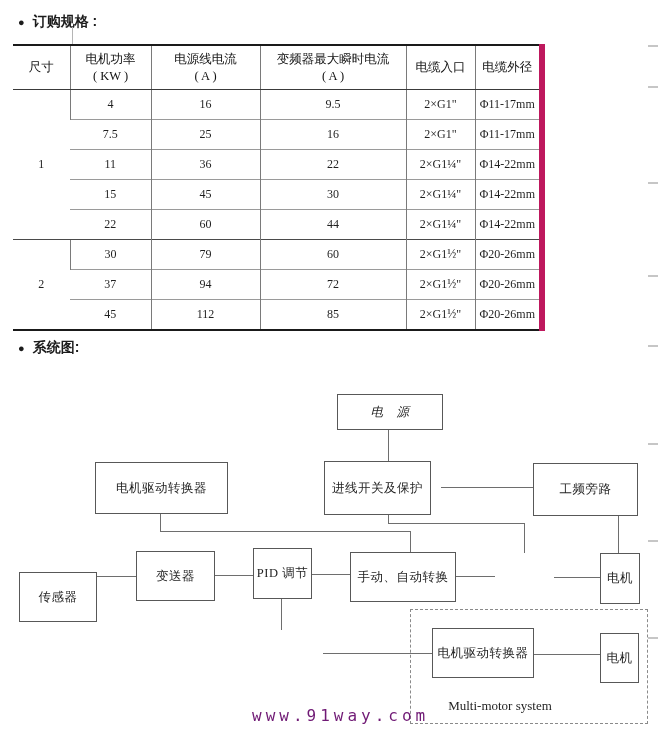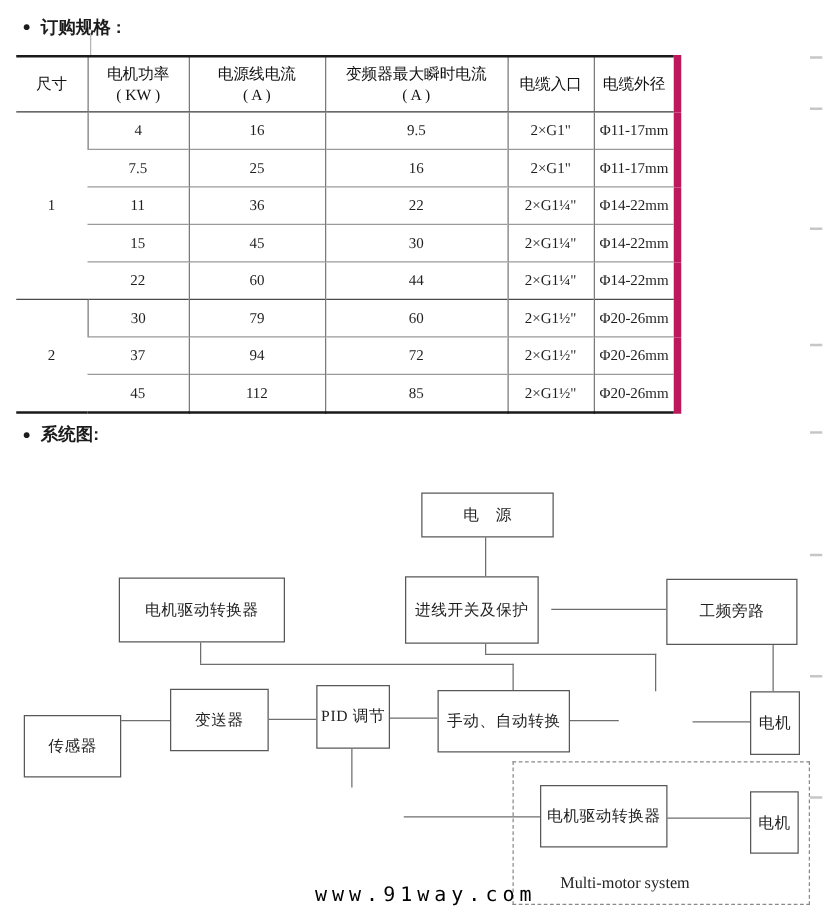--- a/index.html
+++ b/index.html
@@ -43,21 +43,21 @@
     display:flex;align-items:center;justify-content:center;
     font-size:12.5px;color:#1f1f1f;letter-spacing:0.5px;white-space:nowrap;
   }
   .dashed-box{position:absolute;border:1px dashed #8a8a8a;background:transparent;}
   .multi-label{
     position:absolute;left:430px;top:698px;width:140px;text-align:center;
     font-size:13px;color:#1f1f1f;font-family:"Liberation Serif",serif;
   }
   .watermark{
     position:absolute;left:252px;top:706px;font-family:"DejaVu Sans Mono","Liberation Mono",monospace;
-    font-size:16px;letter-spacing:4px;color:#000000;
+    font-size:16px;letter-spacing:4px;color:#701a75;
   }
   .scan-mark{position:absolute;left:648px;width:10px;height:2px;background:#c6c6c6;}
   .artifact-v{position:absolute;left:72px;top:27px;width:1px;height:17px;background:#b5b5b5;}
 </style>
 </head>
 <body>
 
 <div class="section-title" style="left:18px;top:13px;">
   <span class="bullet">●</span>
   <span>订购规格 :</span>
@@ -184,21 +184,21 @@
   <div class="hl" style="left:213px;top:575px;width:40px;"></div>
   <div class="hl" style="left:310px;top:574px;width:40px;"></div>
   <div class="hl" style="left:454px;top:576px;width:41px;"></div>
   <div class="hl" style="left:554px;top:577px;width:46px;"></div>
   <div class="vl" style="left:281px;top:597px;height:33px;"></div>
   <div class="hl" style="left:323px;top:653px;width:109px;"></div>
   <div class="hl" style="left:532px;top:654px;width:68px;"></div>
 
   <div class="dashed-box" style="left:410px;top:609px;width:236px;height:113px;"></div>
 
-  <div class="dbox" style="left:337px;top:394px;width:104px;height:34px;">电　源</div>
+  <div class="dbox" style="left:337px;top:394px;width:104px;height:34px;font-style:italic;">电　源</div>
   <div class="dbox" style="left:95px;top:462px;width:131px;height:50px;">电机驱动转换器</div>
   <div class="dbox" style="left:324px;top:461px;width:105px;height:52px;">进线开关及保护</div>
   <div class="dbox" style="left:533px;top:463px;width:103px;height:51px;">工频旁路</div>
   <div class="dbox" style="left:19px;top:572px;width:76px;height:48px;">传感器</div>
   <div class="dbox" style="left:136px;top:551px;width:77px;height:48px;">变送器</div>
   <div class="dbox" style="left:253px;top:548px;width:57px;height:49px;">PID 调节</div>
   <div class="dbox" style="left:350px;top:552px;width:104px;height:48px;">手动、自动转换</div>
   <div class="dbox" style="left:600px;top:553px;width:38px;height:49px;">电机</div>
   <div class="dbox" style="left:432px;top:628px;width:100px;height:48px;">电机驱动转换器</div>
   <div class="dbox" style="left:600px;top:633px;width:37px;height:48px;">电机</div>

